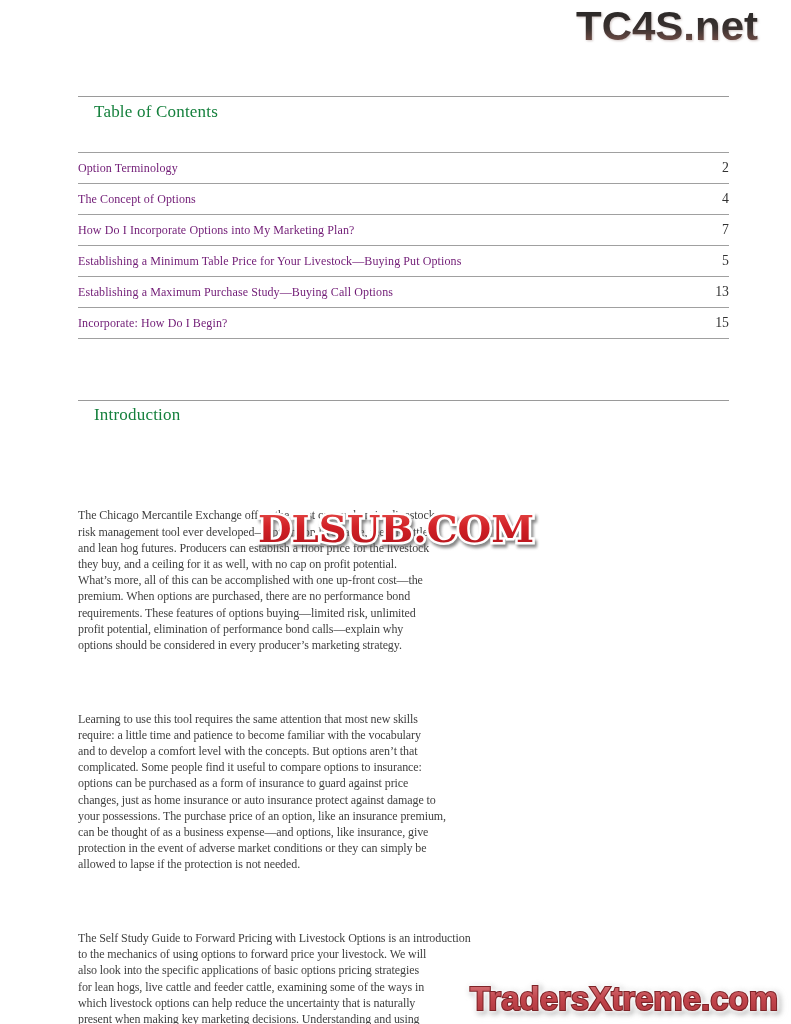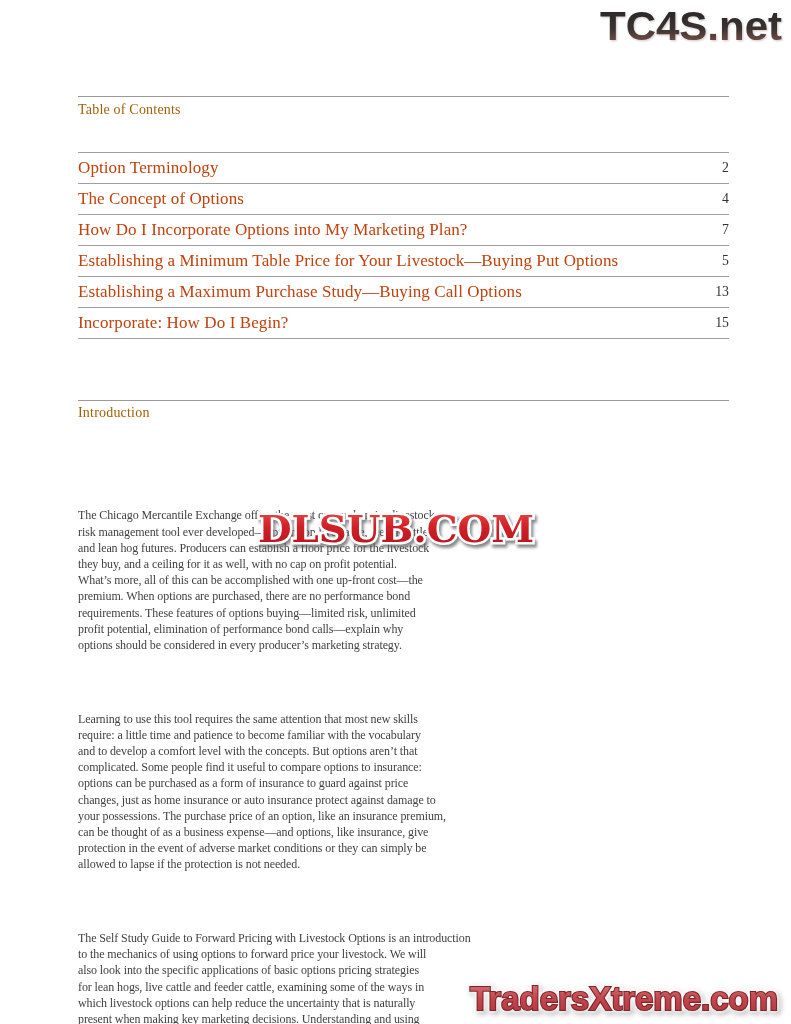--- a/index.html
+++ b/index.html
@@ -19,23 +19,23 @@
     width: 651px;
     height: 0;
     border-top: 1.5px solid #9a9a9a;
   }
   .rule-toc { top: 96px; }
   .rule-intro { top: 400px; }
 
   
   .section-title {
     position: absolute;
-    left: 78px;
-    color: #a16207;
-    font-size: 14px;
+    left: 94px;
+    color: #15803d;
+    font-size: 17px;
     letter-spacing: 0.2px;
   }
   .title-toc { top: 102px; }
   .title-intro { top: 405px; }
 
   
   .toc-list {
     position: absolute;
     left: 78px;
     top: 152px;
@@ -43,22 +43,22 @@
     border-top: 1px solid #a0a0a0;
   }
   .toc-row {
     height: 30px;
     display: flex;
     justify-content: space-between;
     align-items: center;
     border-bottom: 1px solid #a0a0a0;
   }
   .toc-label {
-    font-size: 17px;
-    color: #c2410c;
+    font-size: 12px;
+    color: #701a75;
     letter-spacing: 0.1px;
   }
   .toc-page {
     font-size: 13.8px;
     color: #323232;
   }
 
   
   .intro-body {
     position: absolute;
@@ -69,21 +69,21 @@
     font-size: 12px;
     line-height: 16.2px;
     letter-spacing: -0.1px;
     white-space: pre;
   }
   .intro-body p { margin: 16px 0 9px 0; }
   .italic { }
 
   
   .wm { position: absolute; pointer-events: none; }
-  .wm-tc4s { left: 592px; top: 2px; }
+  .wm-tc4s { left: 568px; top: 2px; }
   .wm-dlsub { left: 246px; top: 500px; }
   .wm-traders { left: 460px; top: 972px; }
   .wm-tc4s svg { filter: drop-shadow(1.5px 1.5px 1px rgba(170,150,145,0.55)); }
   .wm-dlsub svg { filter: drop-shadow(2.5px 3px 1.5px rgba(95,95,95,0.75)); }
   .wm-traders svg {
     filter: drop-shadow(0 0 2.5px #ffffff) drop-shadow(0 0 2px #ffffff)
             drop-shadow(2px 2.5px 1.5px rgba(125,125,125,0.55));
   }
 </style>
 </head>

